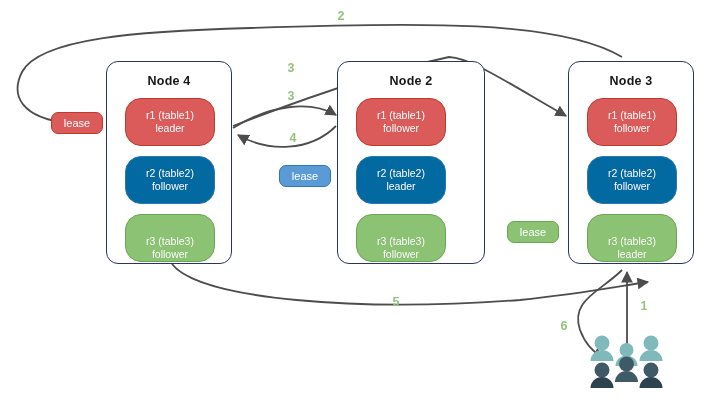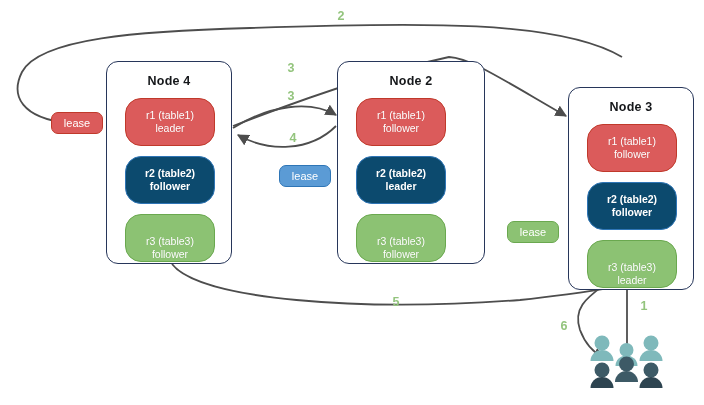--- a/index.html
+++ b/index.html
@@ -10,21 +10,21 @@
 
   .node-box{position:absolute;border:1.6px solid #27365a;border-radius:12px;
             background:#ffffff;box-sizing:border-box;}
   .node-title{position:absolute;left:0;right:0;text-align:center;
               font-size:12.5px;font-weight:bold;color:#15171a;letter-spacing:.2px;}
   .replica{position:absolute;box-sizing:border-box;border-radius:16px;
            display:flex;align-items:center;justify-content:center;
            text-align:center;color:#ffffff;font-size:10.5px;line-height:13px;
            text-shadow:0 0 1px rgba(0,0,0,.12);}
   .rep-red{background:#db5b5b;border:1.6px solid #c0392b;}
-  .rep-blue{background:#0c4a6e;border:1.6px solid #2e75b6;font-weight:bold;}
+  .rep-blue{background:#0369a1;border:1.6px solid #2e75b6;}
   .rep-green{background:#8cc273;border:1.6px solid #6aa84f;align-items:flex-end;}
 
   .lease{position:absolute;box-sizing:border-box;border-radius:7px;
          display:flex;align-items:center;justify-content:center;
          color:#ffffff;font-size:11px;}
   .lease-red{background:#db5b5b;border:1.6px solid #c0392b;}
   .lease-blue{background:#5b9bd5;border:1.6px solid #2e75b6;}
   .lease-green{background:#8cc273;border:1.6px solid #6aa84f;}
 
   .step-label{position:absolute;color:#93c47d;font-size:12.5px;font-weight:bold;
@@ -107,21 +107,21 @@
       </span>
     </div>
     <div class="replica rep-green" style="left:18px;top:152px;width:90px;height:48px;">
       <span>
         <span>r3 (table3)</span><br>
         <span>follower</span>
       </span>
     </div>
   </div>
 
-  <div class="node-box" style="left:568px;top:61px;width:126px;height:203px;margin-top:26px;">
+  <div class="node-box" style="left:568px;top:61px;width:126px;height:203px;">
     <div class="node-title" style="top:12px;">Node 3</div>
     <div class="replica rep-red" style="left:18px;top:36px;width:90px;height:48px;">
       <span>
         <span>r1 (table1)</span><br>
         <span>follower</span>
       </span>
     </div>
     <div class="replica rep-blue" style="left:18px;top:94px;width:90px;height:48px;">
       <span>
         <span>r2 (table2)</span><br>

